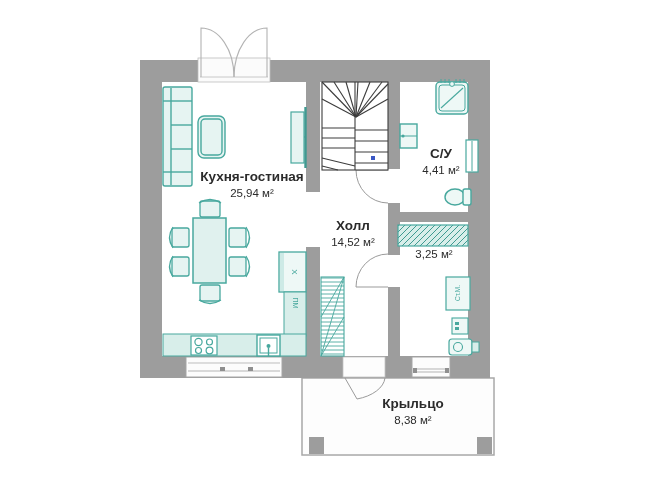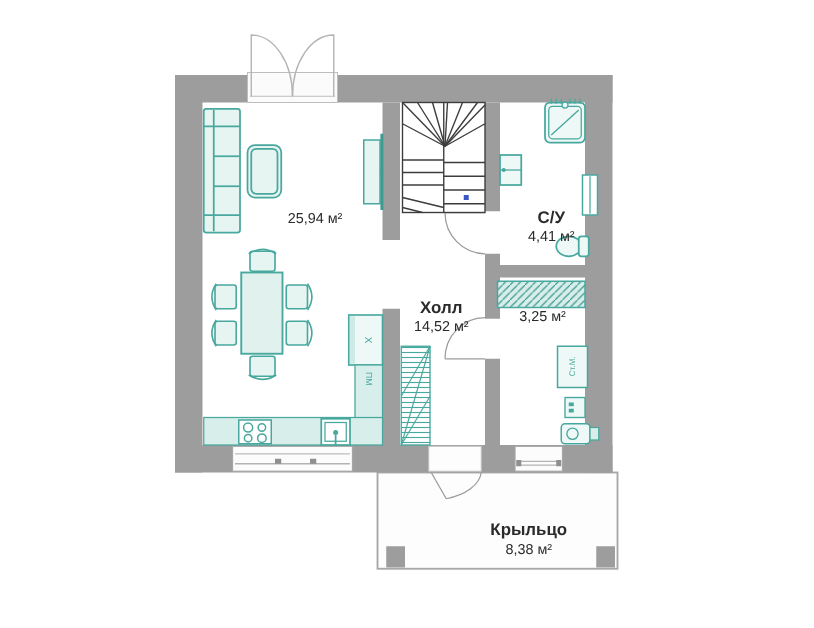--- a/index.html
+++ b/index.html
@@ -1,20 +1,20 @@
 <!DOCTYPE html>
 <html><head>
 <meta charset="utf-8">
 <style>
   html,body{margin:0;padding:0;background:#ffffff;}
   .plan{position:relative;width:651px;height:502px;background:#ffffff;
         font-family:"Liberation Sans",sans-serif;overflow:hidden;}
   .plan svg{position:absolute;left:0;top:0;}
   .room-label{position:absolute;transform:translateX(-50%);text-align:center;color:#2b2b2b;}
-  .room-name{font-weight:bold;font-size:13.5px;line-height:1.3;color:#2b2b2b;margin-top:20px;}
+  .room-name{font-weight:bold;font-size:13.5px;line-height:1.3;color:#2b2b2b;}
   .room-area{font-size:11.5px;margin-top:1px;color:#2b2b2b;}
   .wrap{width:96px;}
   .svg-appliance-text{font-family:"Liberation Sans",sans-serif;}
 </style>
 </head>
 <body>
 
 <div class="plan">
 
 <svg width="651" height="502" viewBox="0 0 651 502">
@@ -240,35 +240,36 @@
   </g>
 
   <g stroke="#48a89e" fill="#eef8f6">
     <rect x="449" y="339" width="23" height="16" rx="3" stroke-width="1.2"></rect>
     <circle cx="458" cy="347" r="4.5" fill="none" stroke-width="1.1"></circle>
     <rect x="472" y="342" width="7" height="10" fill="#d8eeea" stroke-width="1"></rect>
   </g>
 </svg>
 
 <div class="room-label" style="left:252px;top:168px;">
+  <div class="room-name">Кухня-гостиная</div>
   <div class="room-area">25,94 м²</div>
 </div>
 
 <div class="room-label" style="left:353px;top:217px;">
   <div class="room-name">Холл</div>
   <div class="room-area">14,52 м²</div>
 </div>
 
 <div class="room-label" style="left:441px;top:145px;">
   <div class="room-name">С/У</div>
   <div class="room-area">4,41 м²</div>
 </div>
 
 <div class="room-label wrap" style="left:434px;top:247px;">
   <div class="room-area">3,25 м²</div>
 </div>
 
-<div class="room-label" style="left:423px;top:395px;">
+<div class="room-label" style="left:413px;top:395px;">
   <div class="room-name">Крыльцо</div>
   <div class="room-area">8,38 м²</div>
 </div>
 
 </div>
 
 </body></html>

